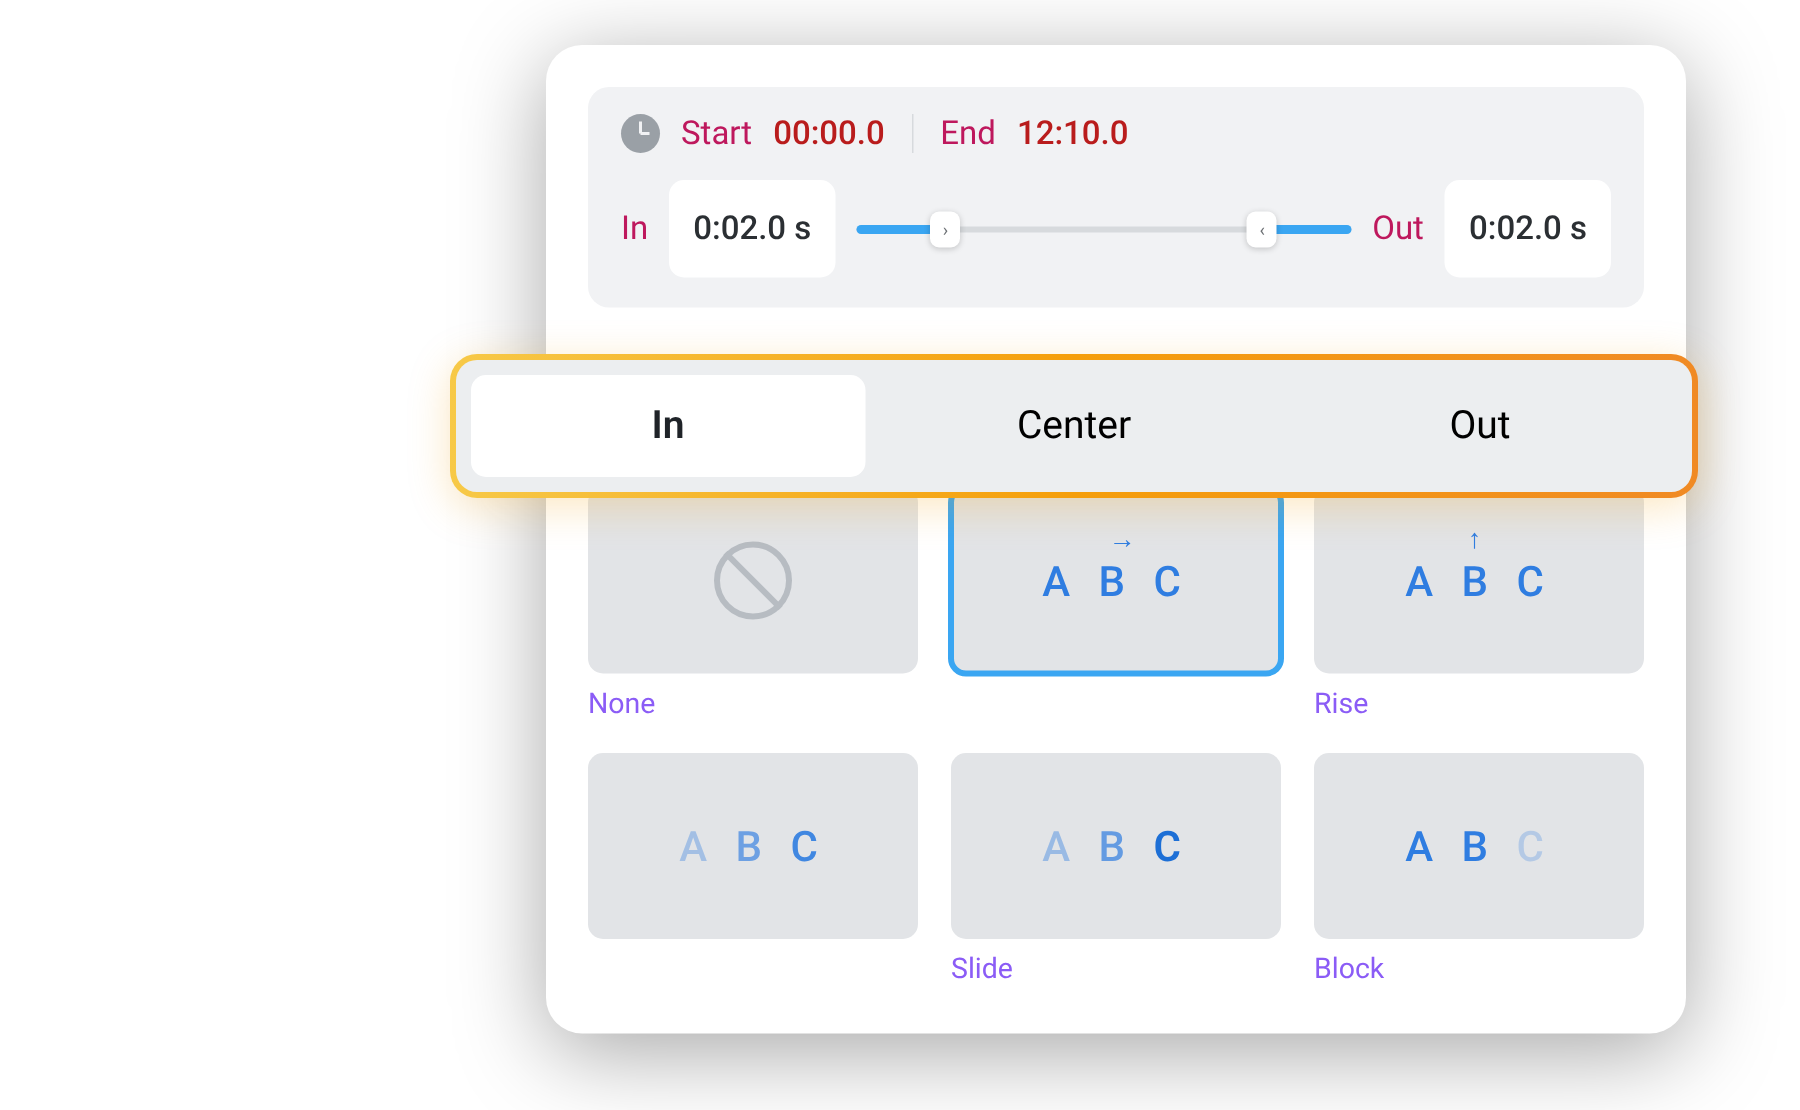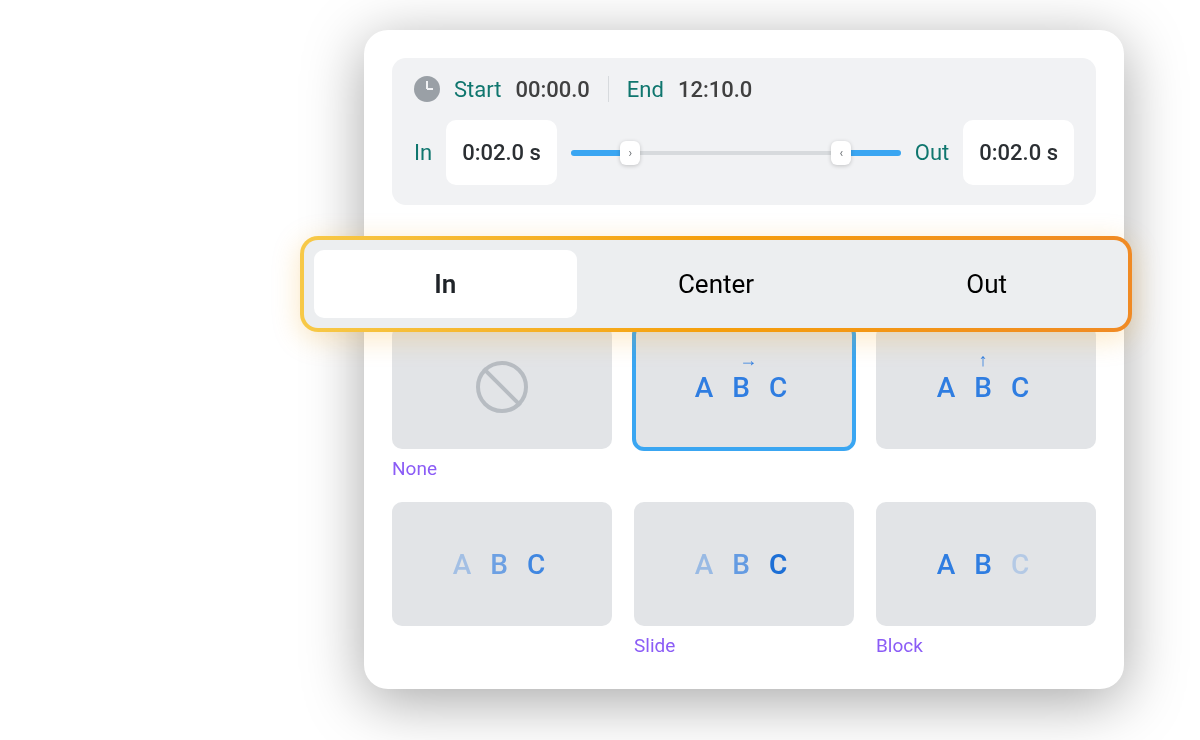--- a/index.html
+++ b/index.html
@@ -48,22 +48,22 @@
     transform: translate(-50%, -100%);
   }
   .clock-icon::after {
     content: "";
     position: absolute;
     left: 50%; top: 50%;
     width: 6px; height: 2px;
     background: #f1f2f4;
     transform: translate(0, -50%);
   }
-  .label-muted { color: #0f766e; }
-  .value-dark { color: #404040; font-weight: 500; }
+  .label-muted { color: #be185d; }
+  .value-dark { color: #b91c1c; font-weight: 500; }
   .vdiv {
     width: 1px; height: 26px;
     background: #d7dadd;
     margin: 0 4px;
   }
   .timing-row2 {
     display: flex;
     align-items: center;
     gap: 14px;
     margin-top: 18px;
@@ -265,20 +265,21 @@
       </div>
     </div>
 
     <div class="cell">
       <div class="thumb">
         <span class="abc">
           <span class="arrow up">↑</span>
           <span>A B C</span>
         </span>
       </div>
+      <span class="thumb-label">Rise</span>
     </div>
 
     <div class="cell">
       <div class="thumb">
         <span class="abc fade">
           <span class="a">A </span><span class="b">B </span><span class="c">C</span>
         </span>
       </div>
     </div>
 

